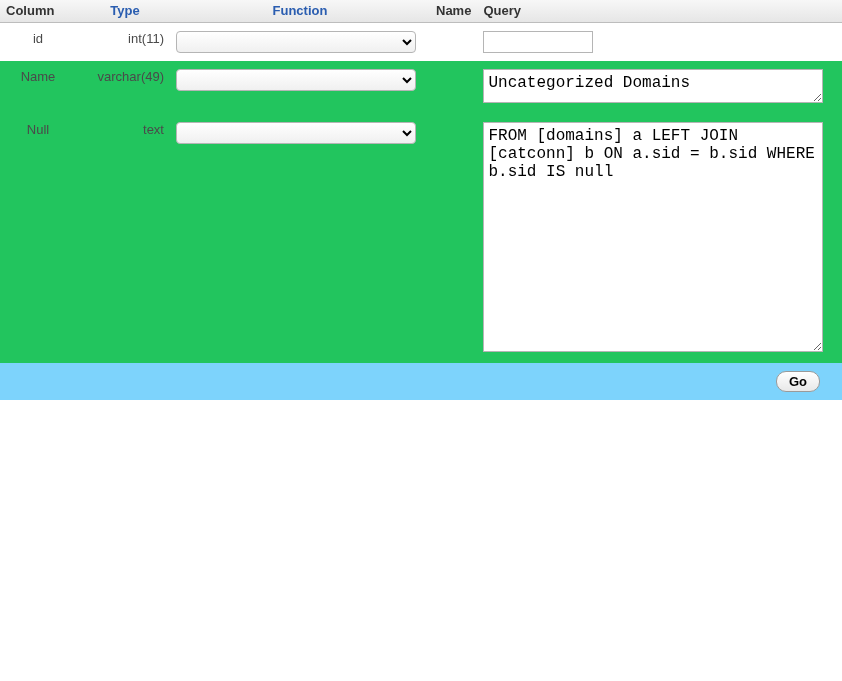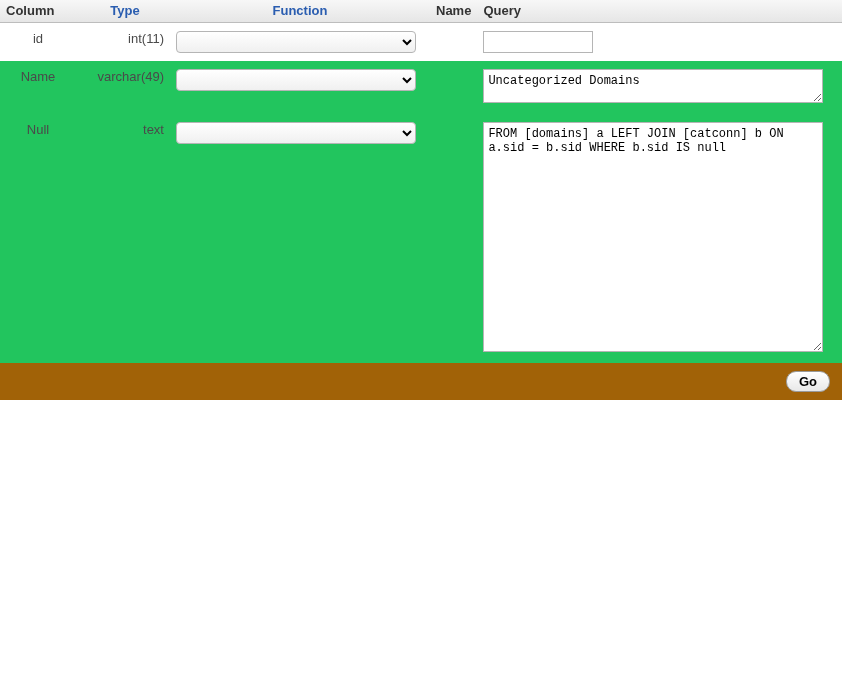--- a/index.html
+++ b/index.html
@@ -51,30 +51,30 @@
     width: 110px;
     height: 22px;
     border: 1px solid #b5b5b5;
     padding: 2px 4px;
     font-size: 12px;
   }
   textarea.val-area {
     width: 340px;
     border: 1px solid #b5b5b5;
     font-family: "Courier New", monospace;
-    font-size: 12px;
+    font-size: 16px;
     padding: 4px;
     resize: both;
   }
   textarea.h-small { height: 34px; }
   textarea.h-large { height: 230px; }
   .footer-row td {
-    background: #a16207;
+    background: #7dd3fc;
     text-align: right;
-    padding: 8px 12px;
+    padding: 8px 22px;
   }
   button.go {
     border: 1px solid #9a9a9a;
     border-radius: 10px;
     padding: 2px 12px;
     font-weight: bold;
     font-size: 13px;
     background: linear-gradient(#ffffff, #e8e8e8);
     cursor: pointer;
   }

